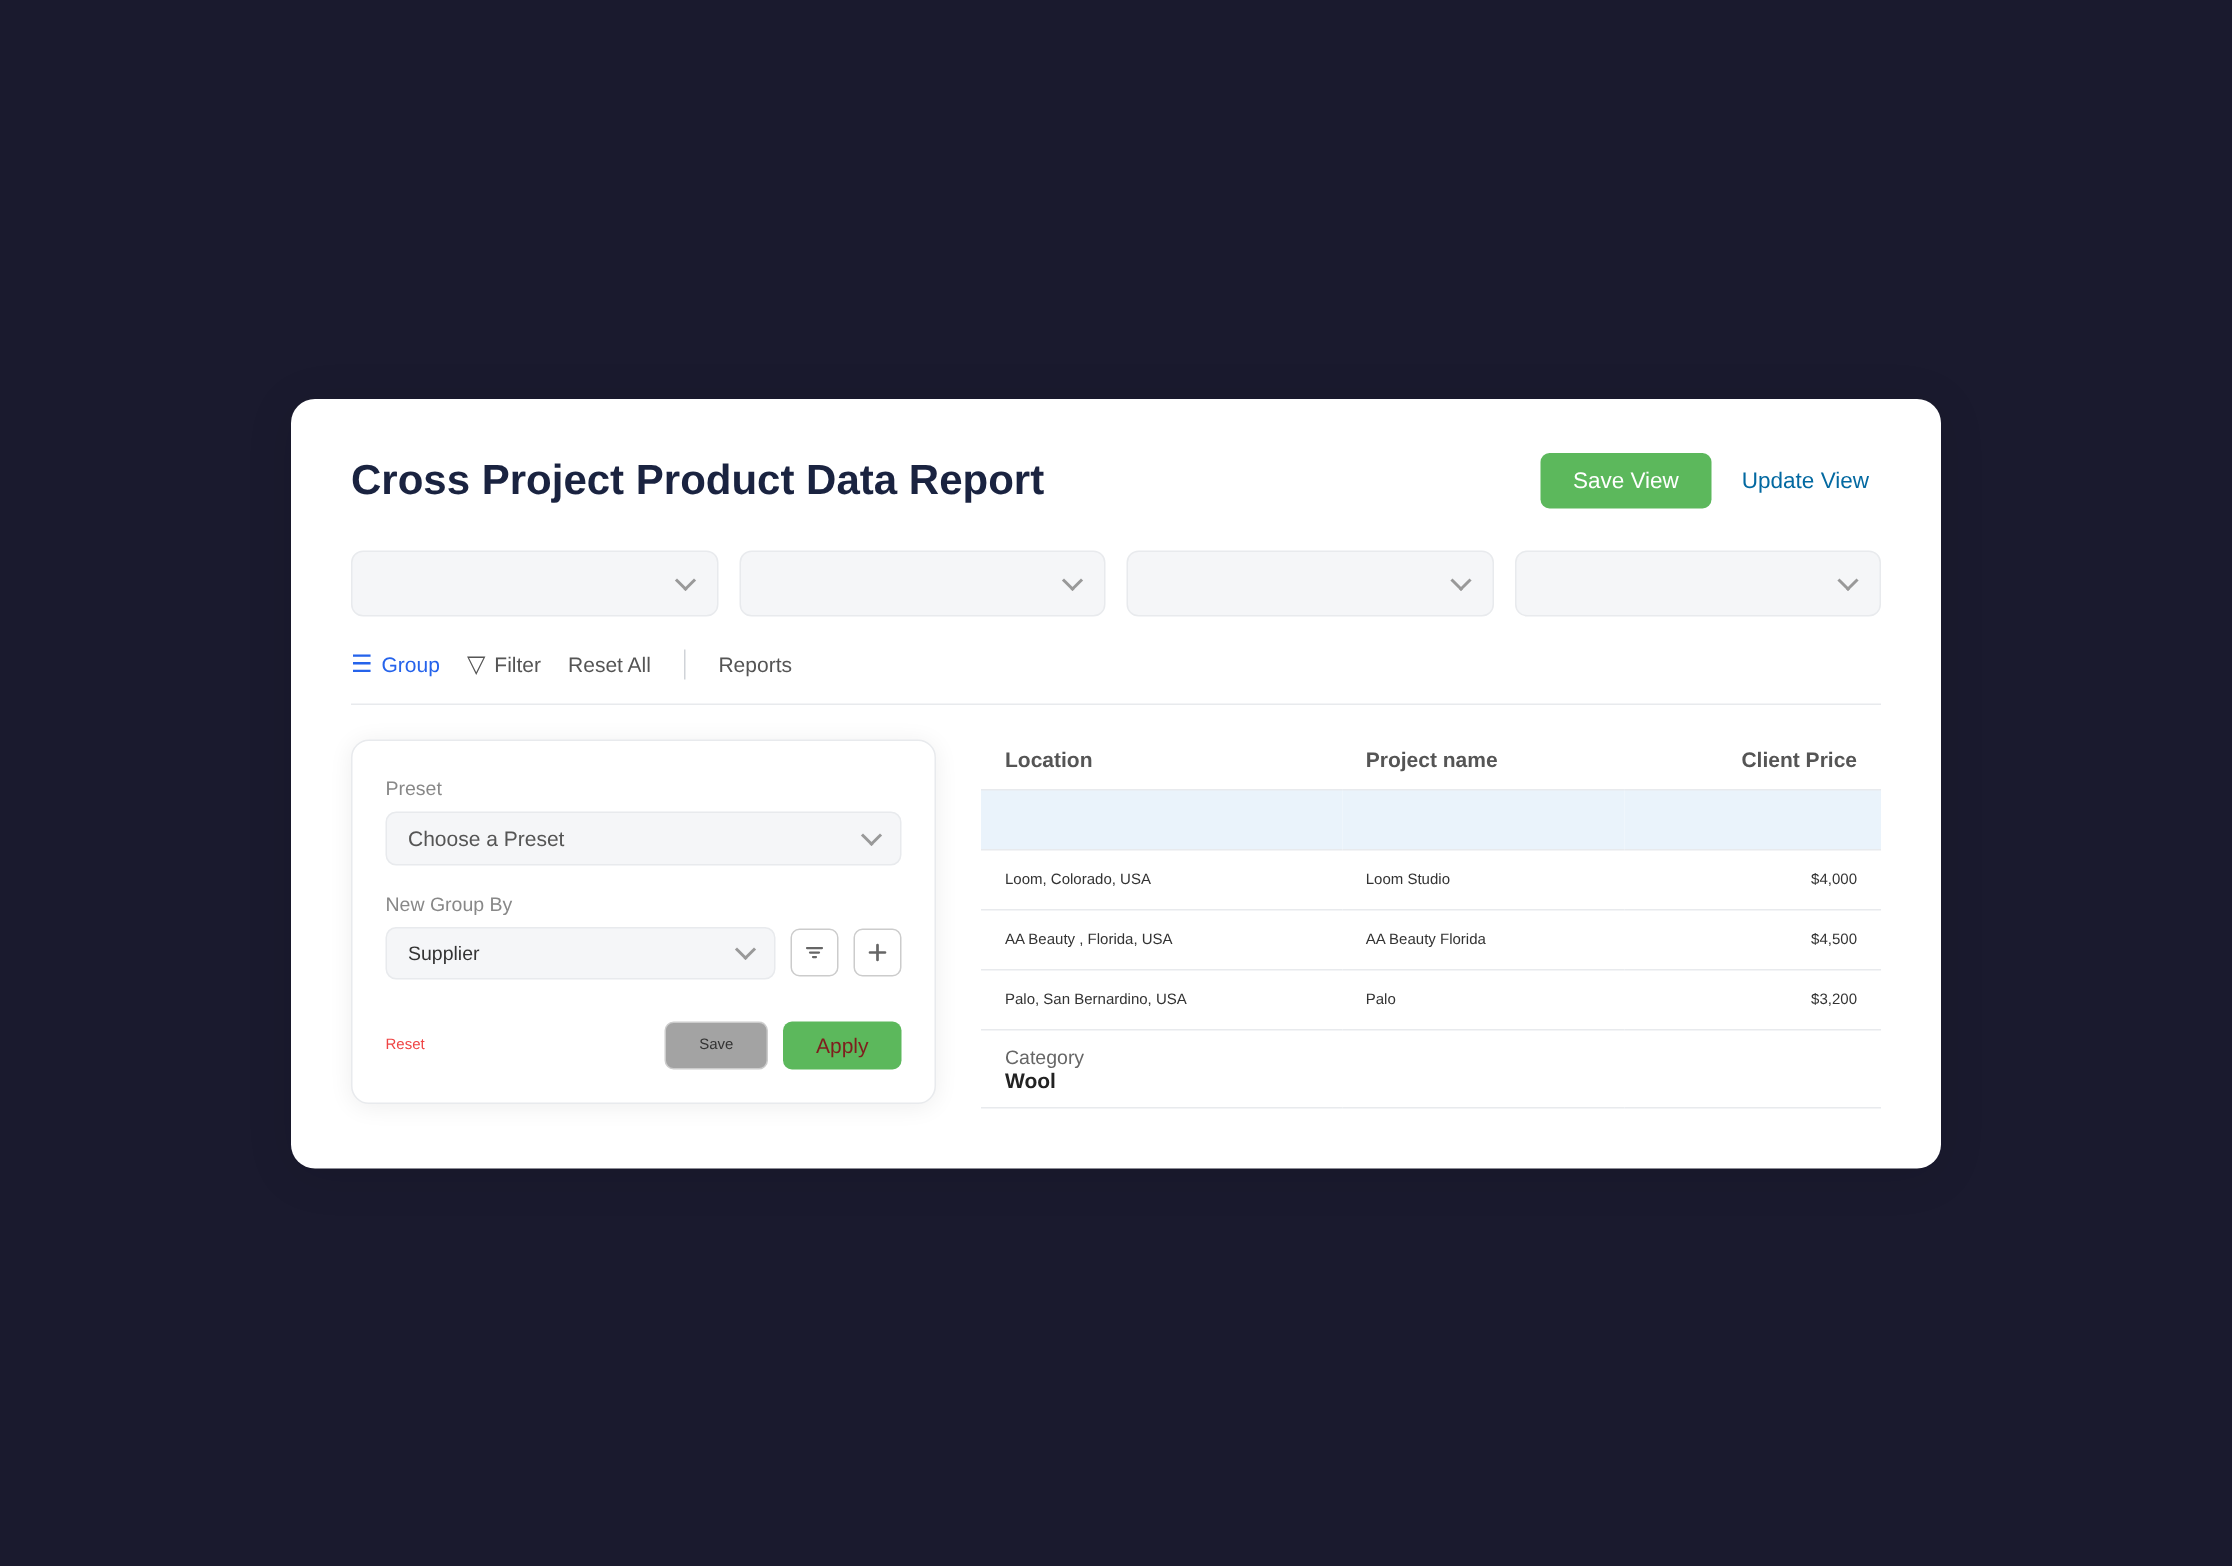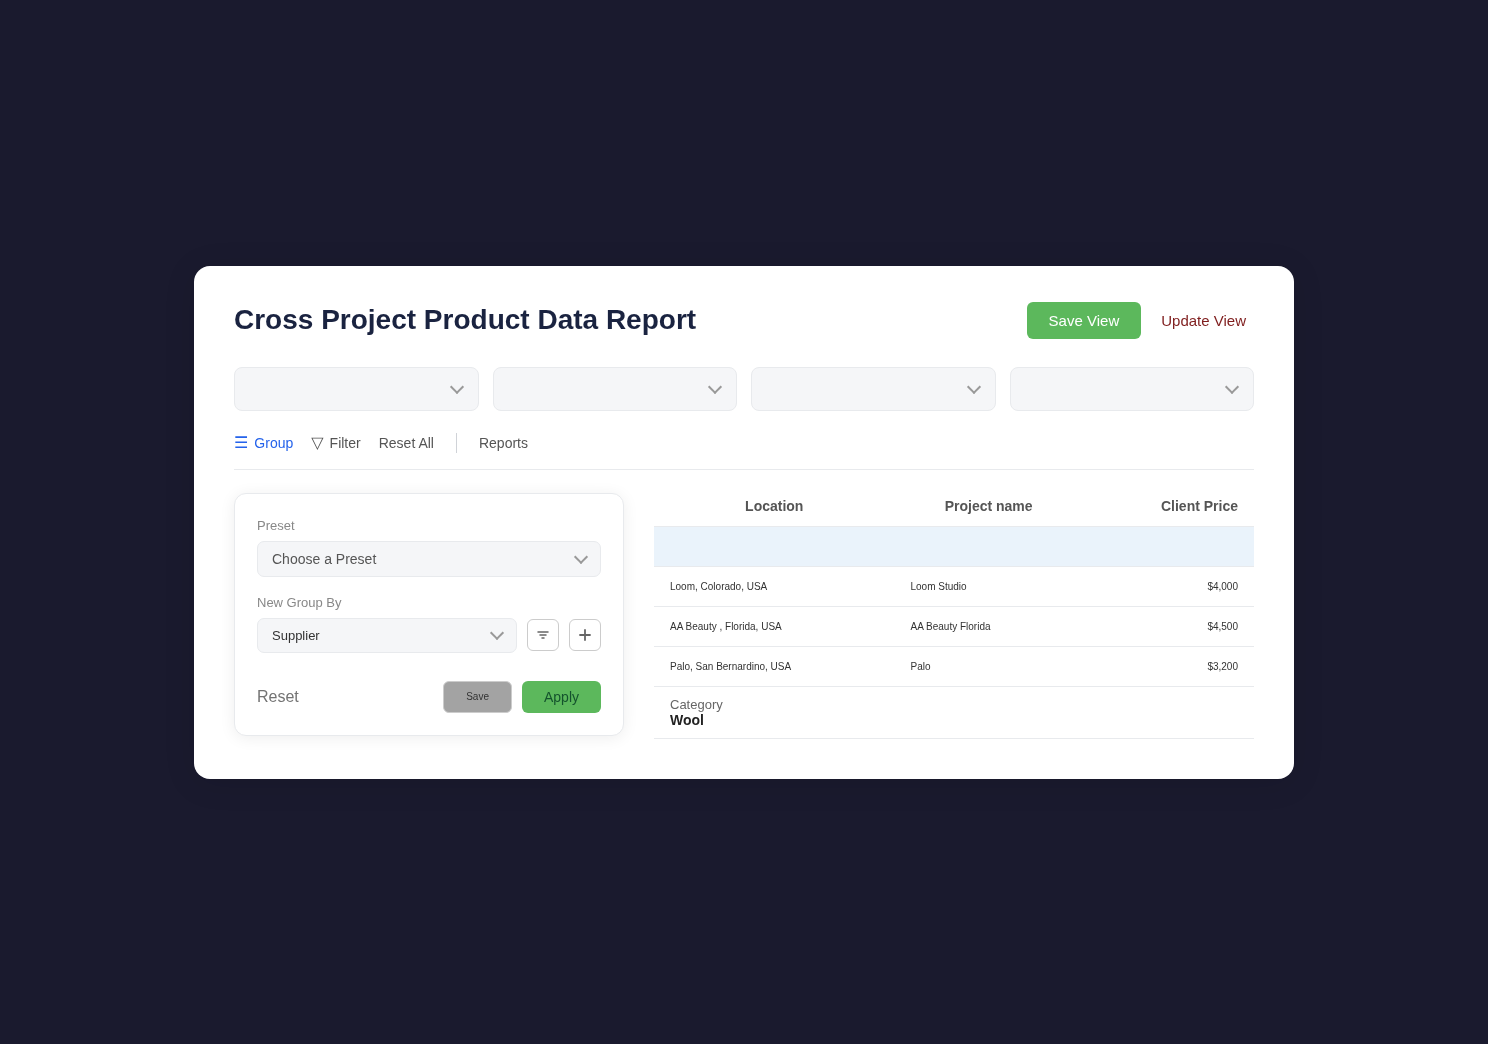--- a/index.html
+++ b/index.html
@@ -48,21 +48,21 @@
       border: none;
       border-radius: 6px;
       padding: 10px 22px;
       font-size: 15px;
       font-weight: 500;
       cursor: pointer;
     }
 
     .btn-update-view {
       background: transparent;
-      color: #7f1d1d;
+      color: #0369a1;
       border: none;
       font-size: 15px;
       font-weight: 400;
       cursor: pointer;
       padding: 10px 8px;
     }
 
     .filters-row {
       display: flex;
       gap: 14px;
@@ -213,22 +213,22 @@
 
     .panel-actions {
       display: flex;
       align-items: center;
       justify-content: space-between;
     }
 
     .btn-reset {
       background: transparent;
       border: none;
-      color: #737373;
-      font-size: 16px;
+      color: #ef4444;
+      font-size: 10px;
       cursor: pointer;
       font-weight: 500;
     }
 
     .btn-actions {
       display: flex;
       gap: 10px;
     }
 
     .btn-save {
@@ -236,21 +236,21 @@
       border: 1.5px solid #ccc;
       border-radius: 6px;
       padding: 8px 22px;
       font-size: 10px;
       cursor: pointer;
       color: #333;
     }
 
     .btn-apply {
       background: #5cb85c;
-      color: #14532d;
+      color: #7f1d1d;
       border: none;
       border-radius: 6px;
       padding: 8px 22px;
       font-size: 14px;
       font-weight: 500;
       cursor: pointer;
     }
 
     
     .table-container {
@@ -259,21 +259,21 @@
       margin-top: 16px;
     }
 
     table {
       width: 100%;
       border-collapse: collapse;
     }
 
     thead tr th {
       padding: 12px 16px;
-      text-align: center;
+      text-align: left;
       font-size: 14px;
       font-weight: 600;
       color: #555;
       border-bottom: 1.5px solid #e8eaed;
     }
 
     tbody tr td {
       padding: 14px 16px;
       font-size: 10px;
       color: #333;

